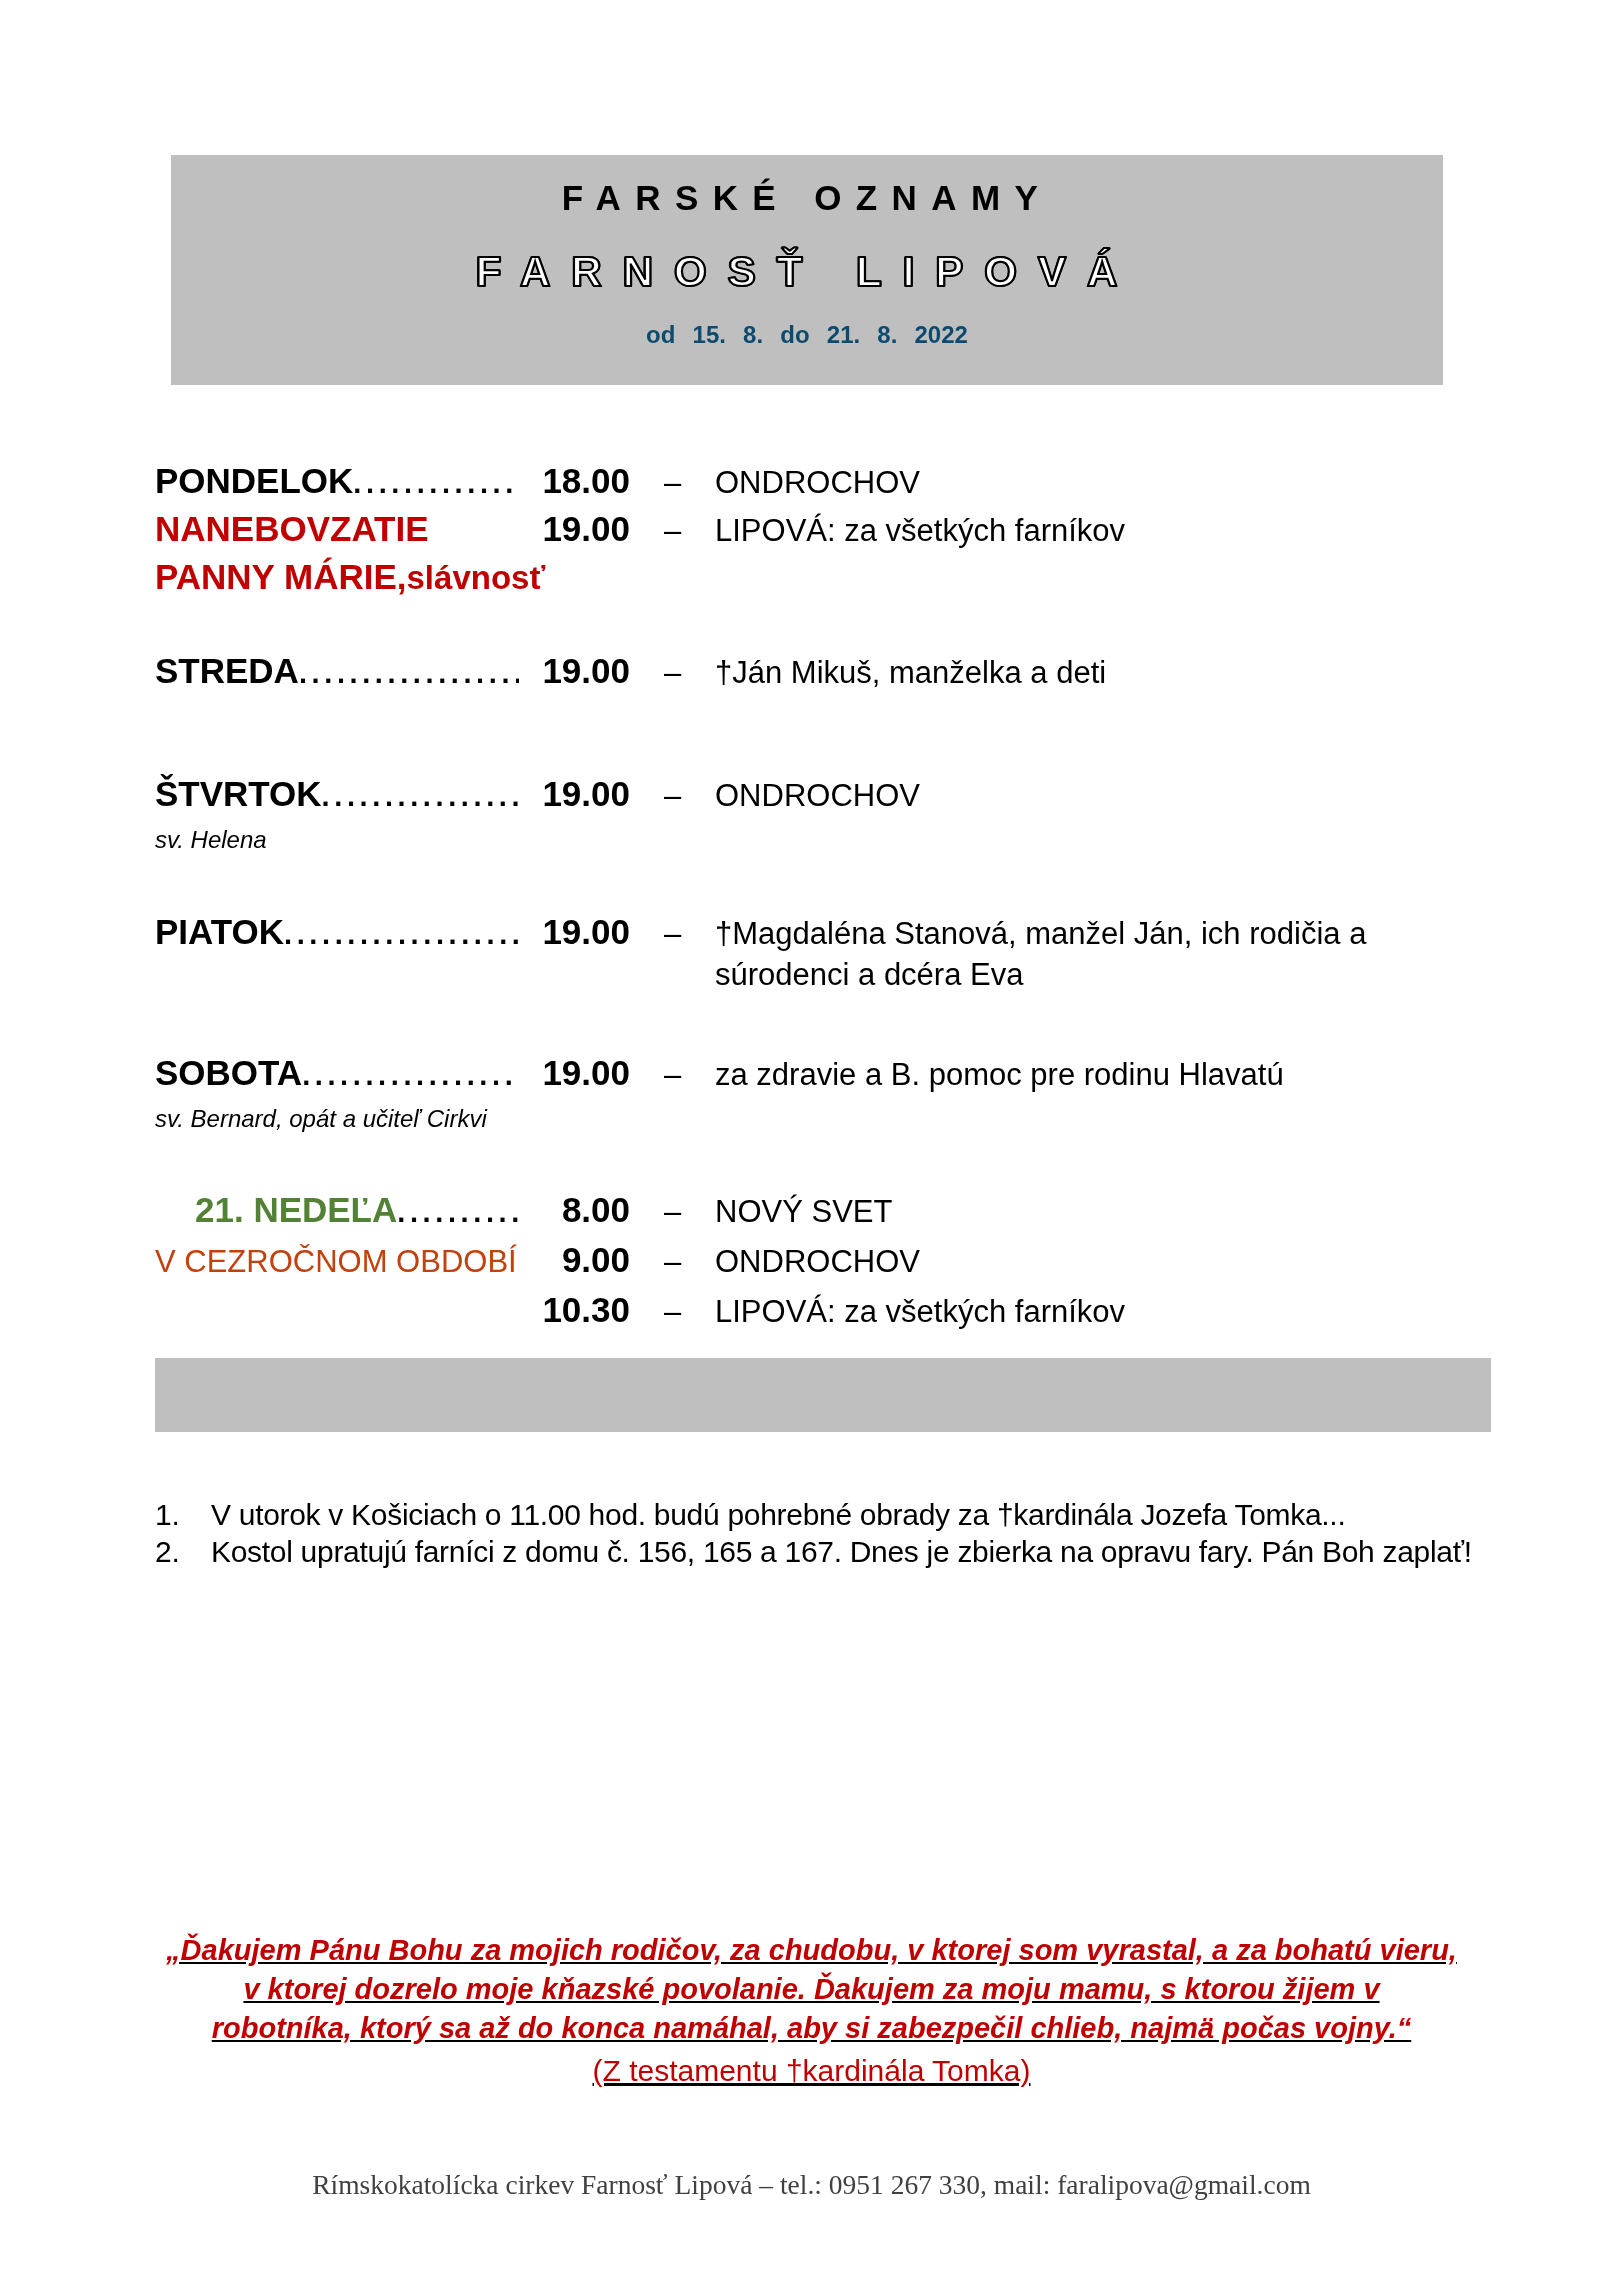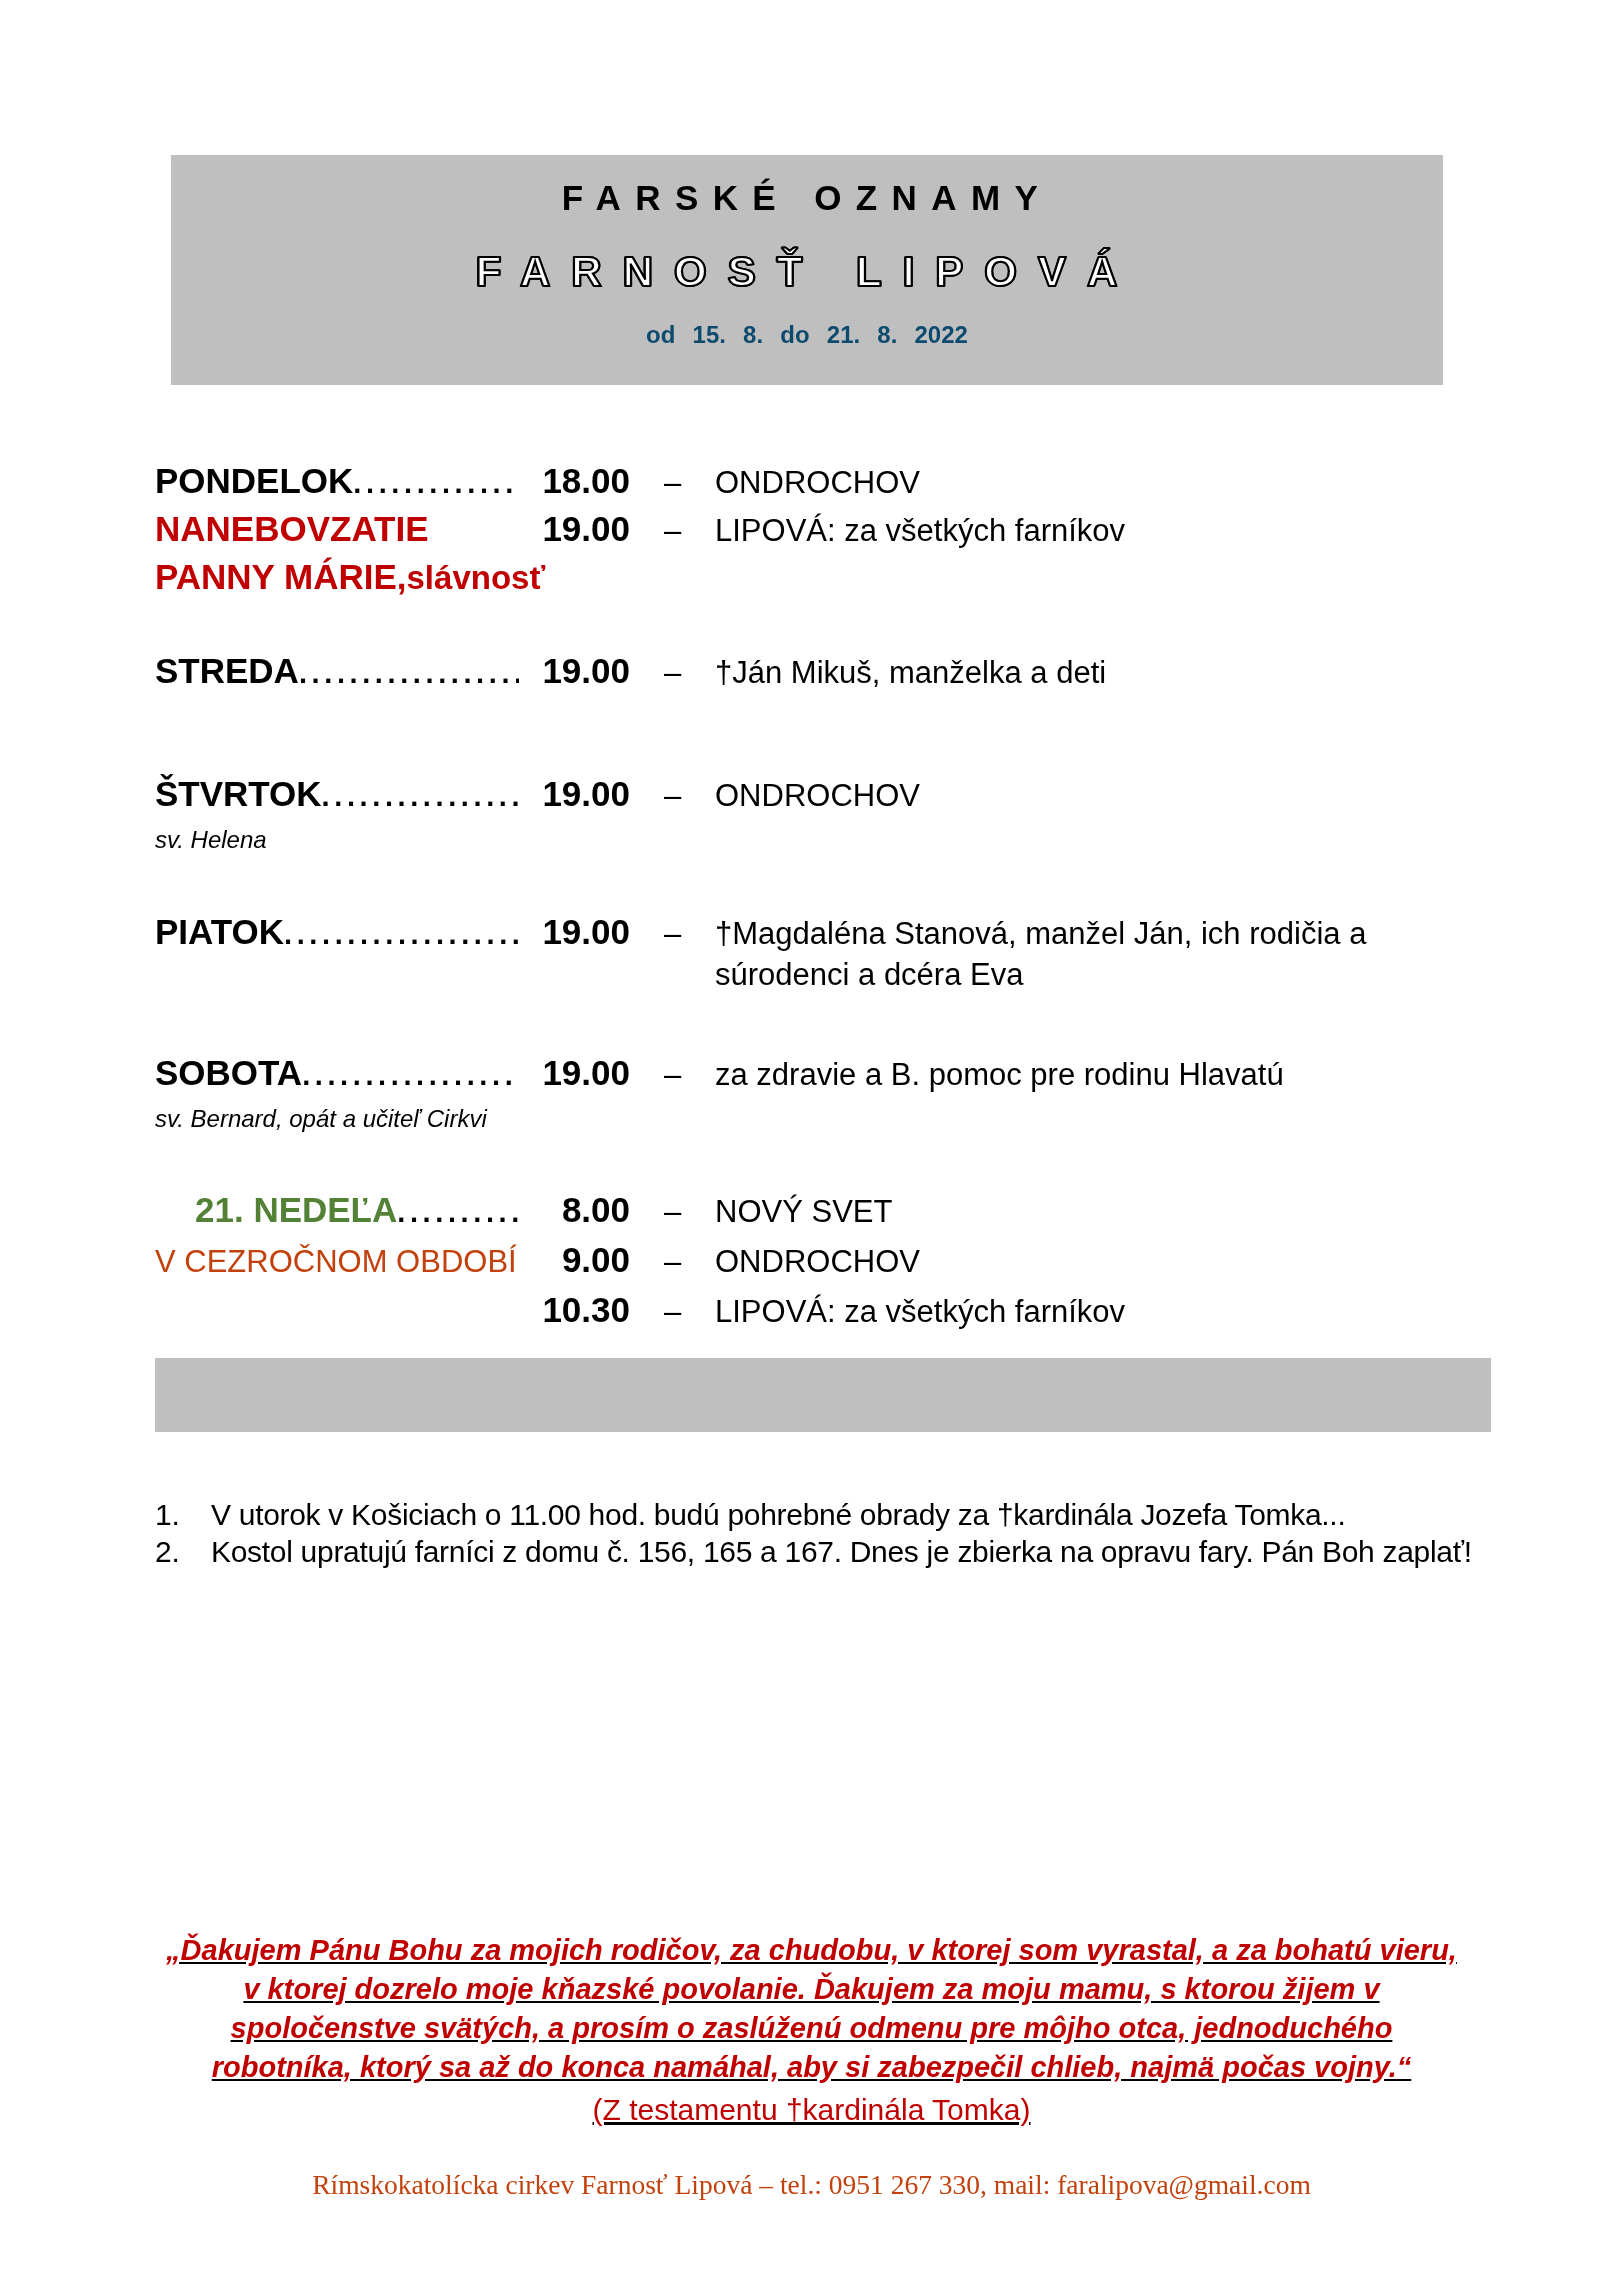--- a/index.html
+++ b/index.html
@@ -54,21 +54,21 @@
   .onum{width:56px;flex:0 0 56px;}
   .otext{flex:1;text-align:justify;}
   
   .quote{position:absolute;left:98px;top:1931px;width:1427px;text-align:center;text-decoration:underline;}
   .qline{font-size:29px;font-weight:700;font-style:italic;line-height:39px;color:#c00000;}
   .qattr{font-size:30px;font-weight:400;line-height:39px;margin-top:3.3px;color:#c00000;}
   
   .footer{
     position:absolute;left:0;top:2168px;width:1623px;text-align:center;
     font-family:"Liberation Serif","DejaVu Serif",serif;
-    font-size:27.5px;color:#c2410c;line-height:33px;
+    font-size:27.5px;color:#404040;line-height:33px;
   }
 </style>
 </head>
 <body>
 
 <div class="page">
 
   <header class="header-box">
     <div class="header-title">FARSKÉ OZNAMY</div>
     <div class="header-parish">FARNOSŤ LIPOVÁ</div>
@@ -188,21 +188,20 @@
     </div>
     <div class="oitem">
       <span class="onum">2.</span>
       <span class="otext">Kostol upratujú farníci z domu č. 156, 165 a 167. Dnes je zbierka na opravu fary. Pán Boh zaplať!</span>
     </div>
   </section>
 
   <section class="quote">
     <div class="qline">„Ďakujem Pánu Bohu za mojich rodičov, za chudobu, v ktorej som vyrastal, a za bohatú vieru,</div>
     <div class="qline">v ktorej dozrelo moje kňazské povolanie. Ďakujem za moju mamu, s ktorou žijem v</div>
-    <div class="qline">spoločenstve svätých, a prosím o zaslúženú odmenu pre môjho otca, jednoduchého</div>
     <div class="qline">robotníka, ktorý sa až do konca namáhal, aby si zabezpečil chlieb, najmä počas vojny.“</div>
     <div class="qattr">(Z testamentu †kardinála Tomka)</div>
   </section>
 
   <footer class="footer">Rímskokatolícka cirkev Farnosť Lipová   –   tel.: 0951 267 330, mail: faralipova@gmail.com</footer>
 
 </div>
 
 
 </body></html>

